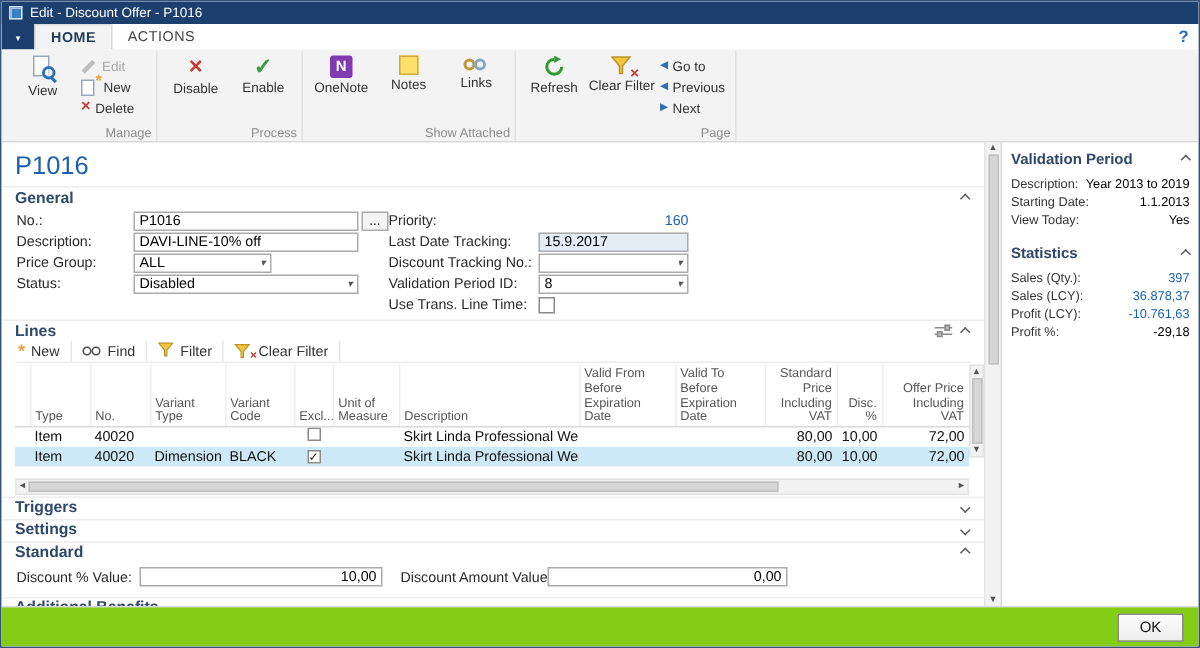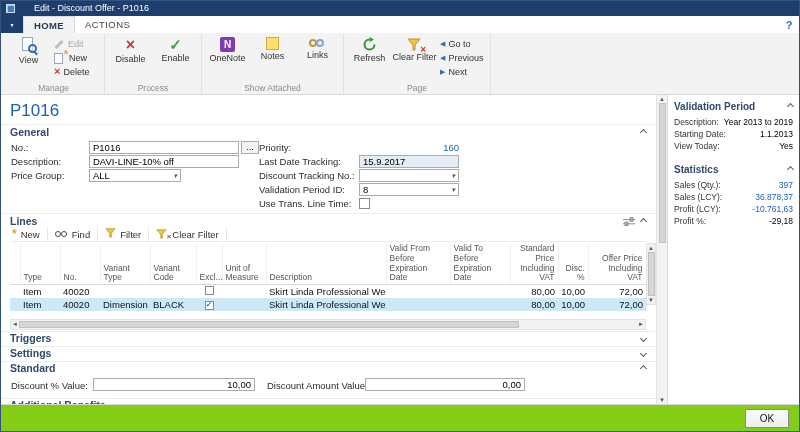--- a/index.html
+++ b/index.html
@@ -1,37 +1,37 @@
 <!DOCTYPE html>
 <html><head>
 <meta charset="utf-8">
 <style>
   html,body{margin:0;padding:0;background:#d8d8d8}
   .window{width:800px;height:432px;border:1px solid #33527e;background:#fff;
     font-family:"Liberation Sans",sans-serif;display:flex;flex-direction:column;overflow:hidden;box-sizing:border-box}
   *,*::before,*::after{box-sizing:border-box}
 
   
-  .titlebar{height:15px;background:#1c3f6e;display:flex;align-items:center;gap:19px;padding:0 5px;flex:0 0 auto}
+  .titlebar{height:15px;background:#1c3f6e;display:flex;align-items:center;gap:5px;padding:0 5px;flex:0 0 auto}
   .titleicon{width:9px;height:9px;background:#3e7ec2;border:1px solid #cfe0f2;box-shadow:inset 1px 1px 0 rgba(255,255,255,.55)}
   .titletext{color:#fff;font-size:9px;line-height:1;white-space:nowrap}
 
   
   .tabstrip{height:17px;background:#fff;display:flex;align-items:stretch;flex:0 0 auto}
   .appmenu{width:22px;background:#1c3f6e;color:#fff;display:flex;align-items:center;justify-content:center;font-size:6px}
   .tab{display:flex;align-items:center;padding:0 10px;font-size:9.5px;letter-spacing:.4px;color:#444}
   .tab.selected{background:#f3f3f3;border:1px solid #dcdcdc;border-bottom:none;color:#1e395b;font-weight:bold}
   .helpbtn{margin-left:auto;width:20px;display:flex;align-items:center;justify-content:center;
     color:#2b6cb5;font-weight:bold;font-size:11px}
 
   
   .ribbon{height:62px;background:#f3f3f3;border-bottom:1px solid #d8d8d8;display:flex;padding:1px 2px 0;flex:0 0 auto}
   .rgroup{display:flex;flex-direction:column;border-right:1px solid #e1e1e1;padding:0 3px}
   .rgrow{flex:1;display:flex;align-items:flex-start}
-  .rcap{height:12px;font-size:8.5px;color:#8b8b8b;text-align:center;line-height:12px}
+  .rcap{height:12px;font-size:8.5px;color:#8b8b8b;text-align:right;line-height:12px}
   .rbtn{width:45px;height:46px;display:flex;flex-direction:column;align-items:center;padding-top:3px;gap:2px}
   .rlbl{font-size:9px;color:#333;text-align:right;line-height:1.1}
   .scol{display:flex;flex-direction:column;padding-top:3px;gap:1px;min-width:50px}
   .sbtn{display:flex;align-items:center;gap:3px;font-size:9px;color:#333;height:13px;padding:0 3px;white-space:nowrap}
   .sbtn.disabled{color:#a8a8a8}
 
   
   .ic{position:relative;display:inline-block;font-style:normal}
   .ic i{display:block;position:absolute;font-style:normal}
   .ic-view{width:18px;height:17px}
@@ -271,20 +271,27 @@
             <span class="assist">...</span>
           </div>
           <div class="frow">
             <span class="flabel">Description:</span>
             <span class="fbox" style="width:150px">DAVI-LINE-10% off</span>
           </div>
           <div class="frow">
             <span class="flabel">Price Group:</span>
             <span class="fbox" style="width:92px">
                 <span>ALL</span>
+                <i class="dd">▾</i>
+              </span>
+          </div>
+          <div class="frow">
+            <span class="flabel">Status:</span>
+            <span class="fbox" style="width:150px">
+                <span>Disabled</span>
                 <i class="dd">▾</i>
               </span>
           </div>
         </div>
         <div class="gcol right">
           <div class="frow">
             <span class="flabel">Priority:</span>
             <span class="linkval">160</span>
           </div>
           <div class="frow">

